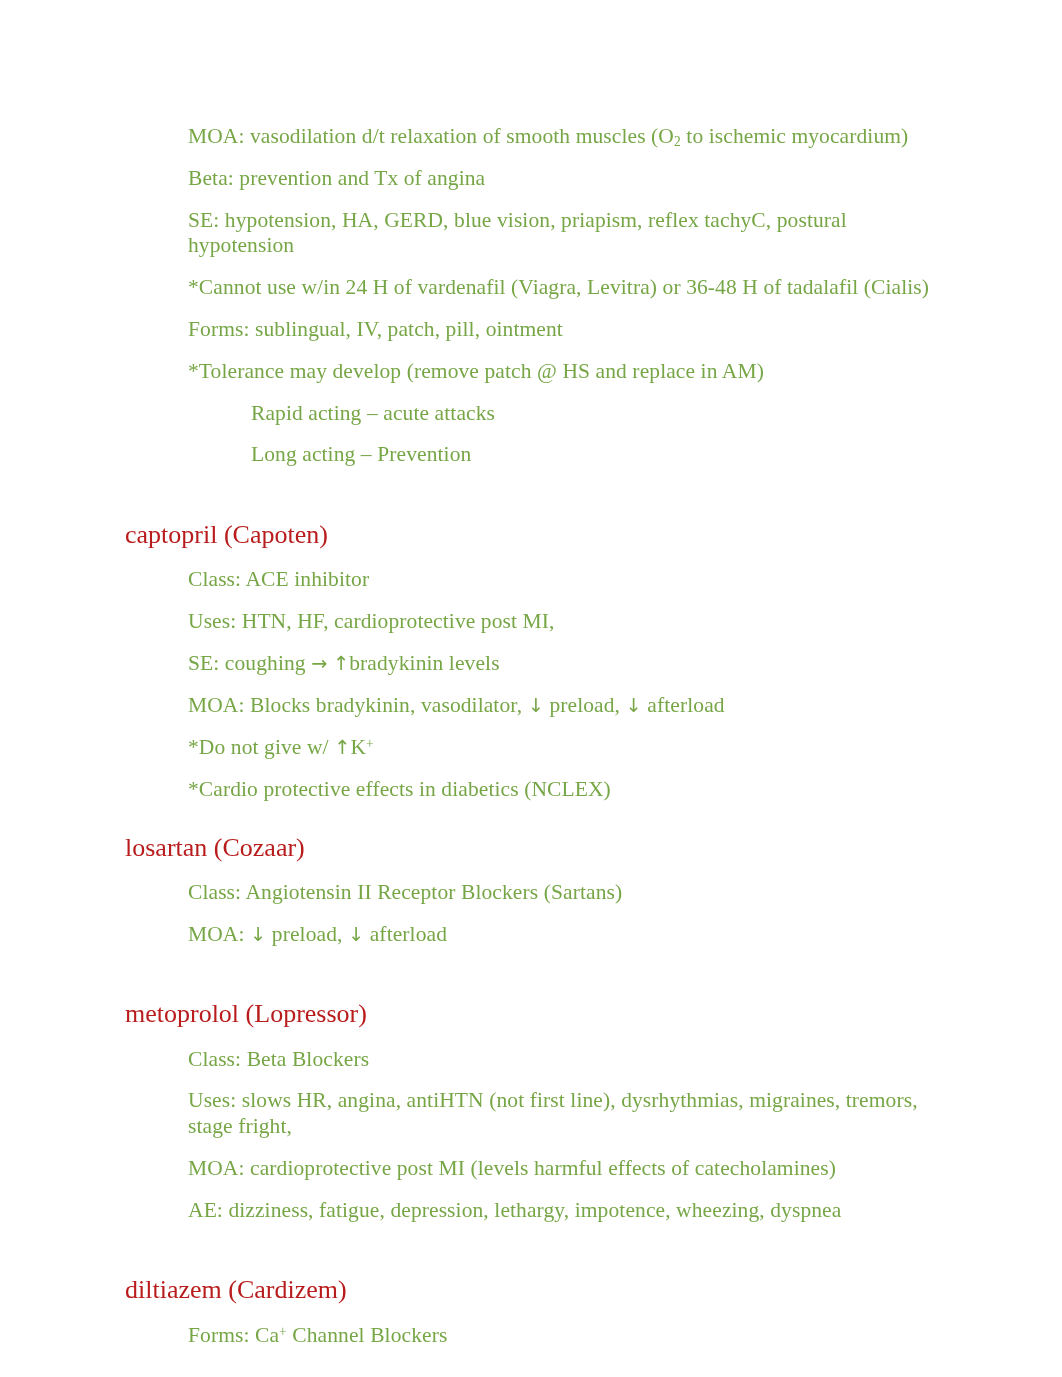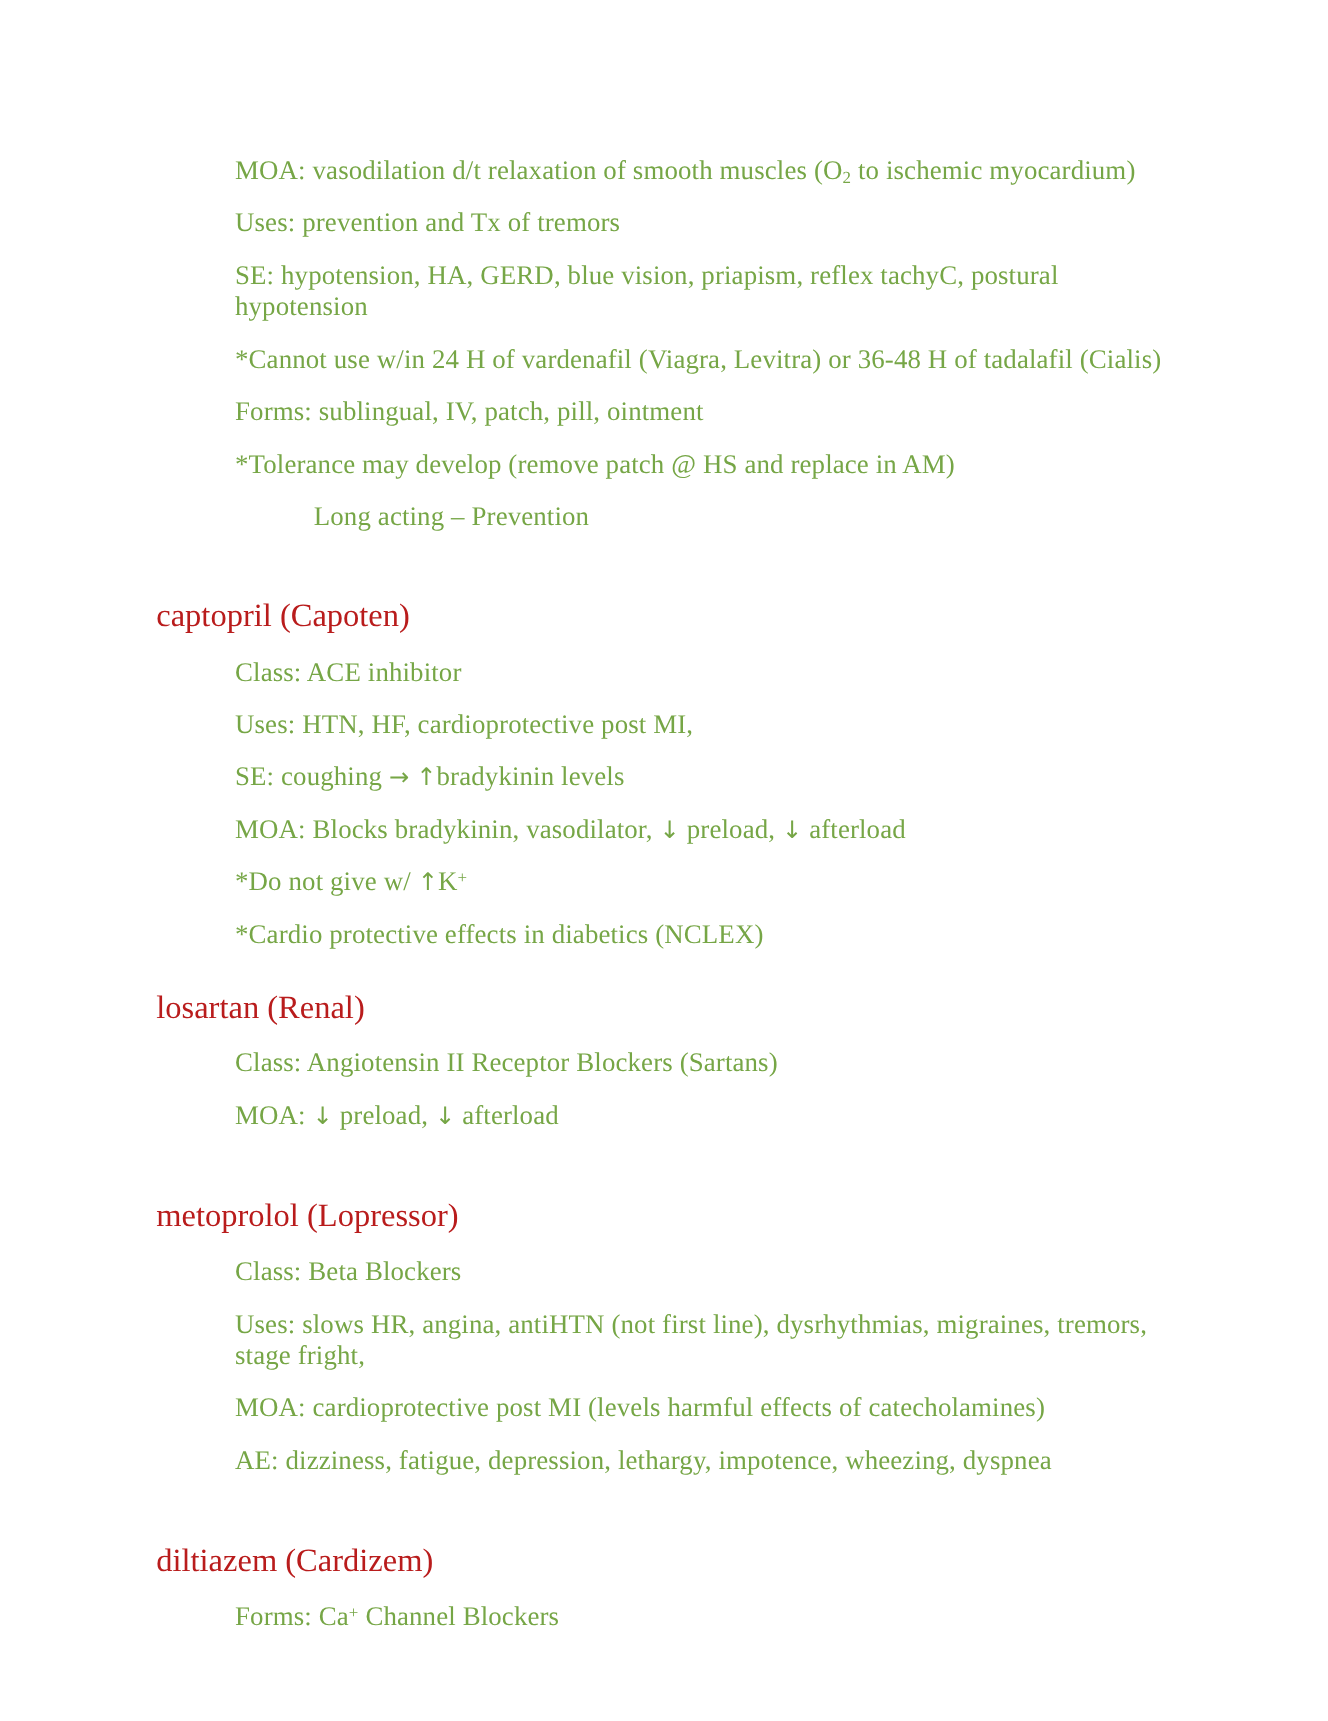--- a/index.html
+++ b/index.html
@@ -64,30 +64,31 @@
 </style>
 </head>
 <body>
 
 <div class="page">
   <div class="doc-body">
 
     <div>
       <p class="line lvl1"><span>MOA: vasodilation d/t relaxation of smooth muscles (O</span><sub>2</sub><span> to ischemic myocardium)</span></p>
 
-      <p class="line lvl1">Uses: prevention and Tx of tremors</p>
+      <p class="line lvl1">Beta: prevention and Tx of angina</p>
 
       <p class="line lvl1">SE: hypotension, HA, GERD, blue vision, priapism, reflex tachyC, postural hypotension</p>
 
       <p class="line lvl1">*Cannot use w/in 24 H of vardenafil (Viagra, Levitra) or 36-48 H of tadalafil (Cialis)</p>
 
       <p class="line lvl1">Forms: sublingual, IV, patch, pill, ointment</p>
 
       <p class="line lvl1">*Tolerance may develop (remove patch @ HS and replace in AM)</p>
 
+      <p class="line lvl2">Rapid acting – acute attacks</p>
 
       <p class="line lvl2">Long acting – Prevention</p>
     </div>
 
     <div class="spacer"></div>
 
     <div>
       <p class="drug-name lvl0">captopril (Capoten)</p>
 
       <p class="line lvl1">Class: ACE inhibitor</p>
@@ -99,21 +100,21 @@
       <p class="line lvl1"><span>MOA: Blocks bradykinin, vasodilator, </span><span class="arrow">↓</span><span> preload, </span><span class="arrow">↓</span><span> afterload</span></p>
 
       <p class="line lvl1"><span>*Do not give w/ </span><span class="arrow">↑</span><span>K</span><sup>+</sup></p>
 
       <p class="line lvl1">*Cardio protective effects in diabetics (NCLEX)</p>
     </div>
 
     <div class="spacer-sm"></div>
 
     <div>
-      <p class="drug-name lvl0">losartan (Renal)</p>
+      <p class="drug-name lvl0">losartan (Cozaar)</p>
 
       <p class="line lvl1">Class: Angiotensin II Receptor Blockers (Sartans)</p>
 
       <p class="line lvl1"><span>MOA: </span><span class="arrow">↓</span><span> preload, </span><span class="arrow">↓</span><span> afterload</span></p>
     </div>
 
     <div class="spacer"></div>
 
     <div>
       <p class="drug-name lvl0">metoprolol (Lopressor)</p>

